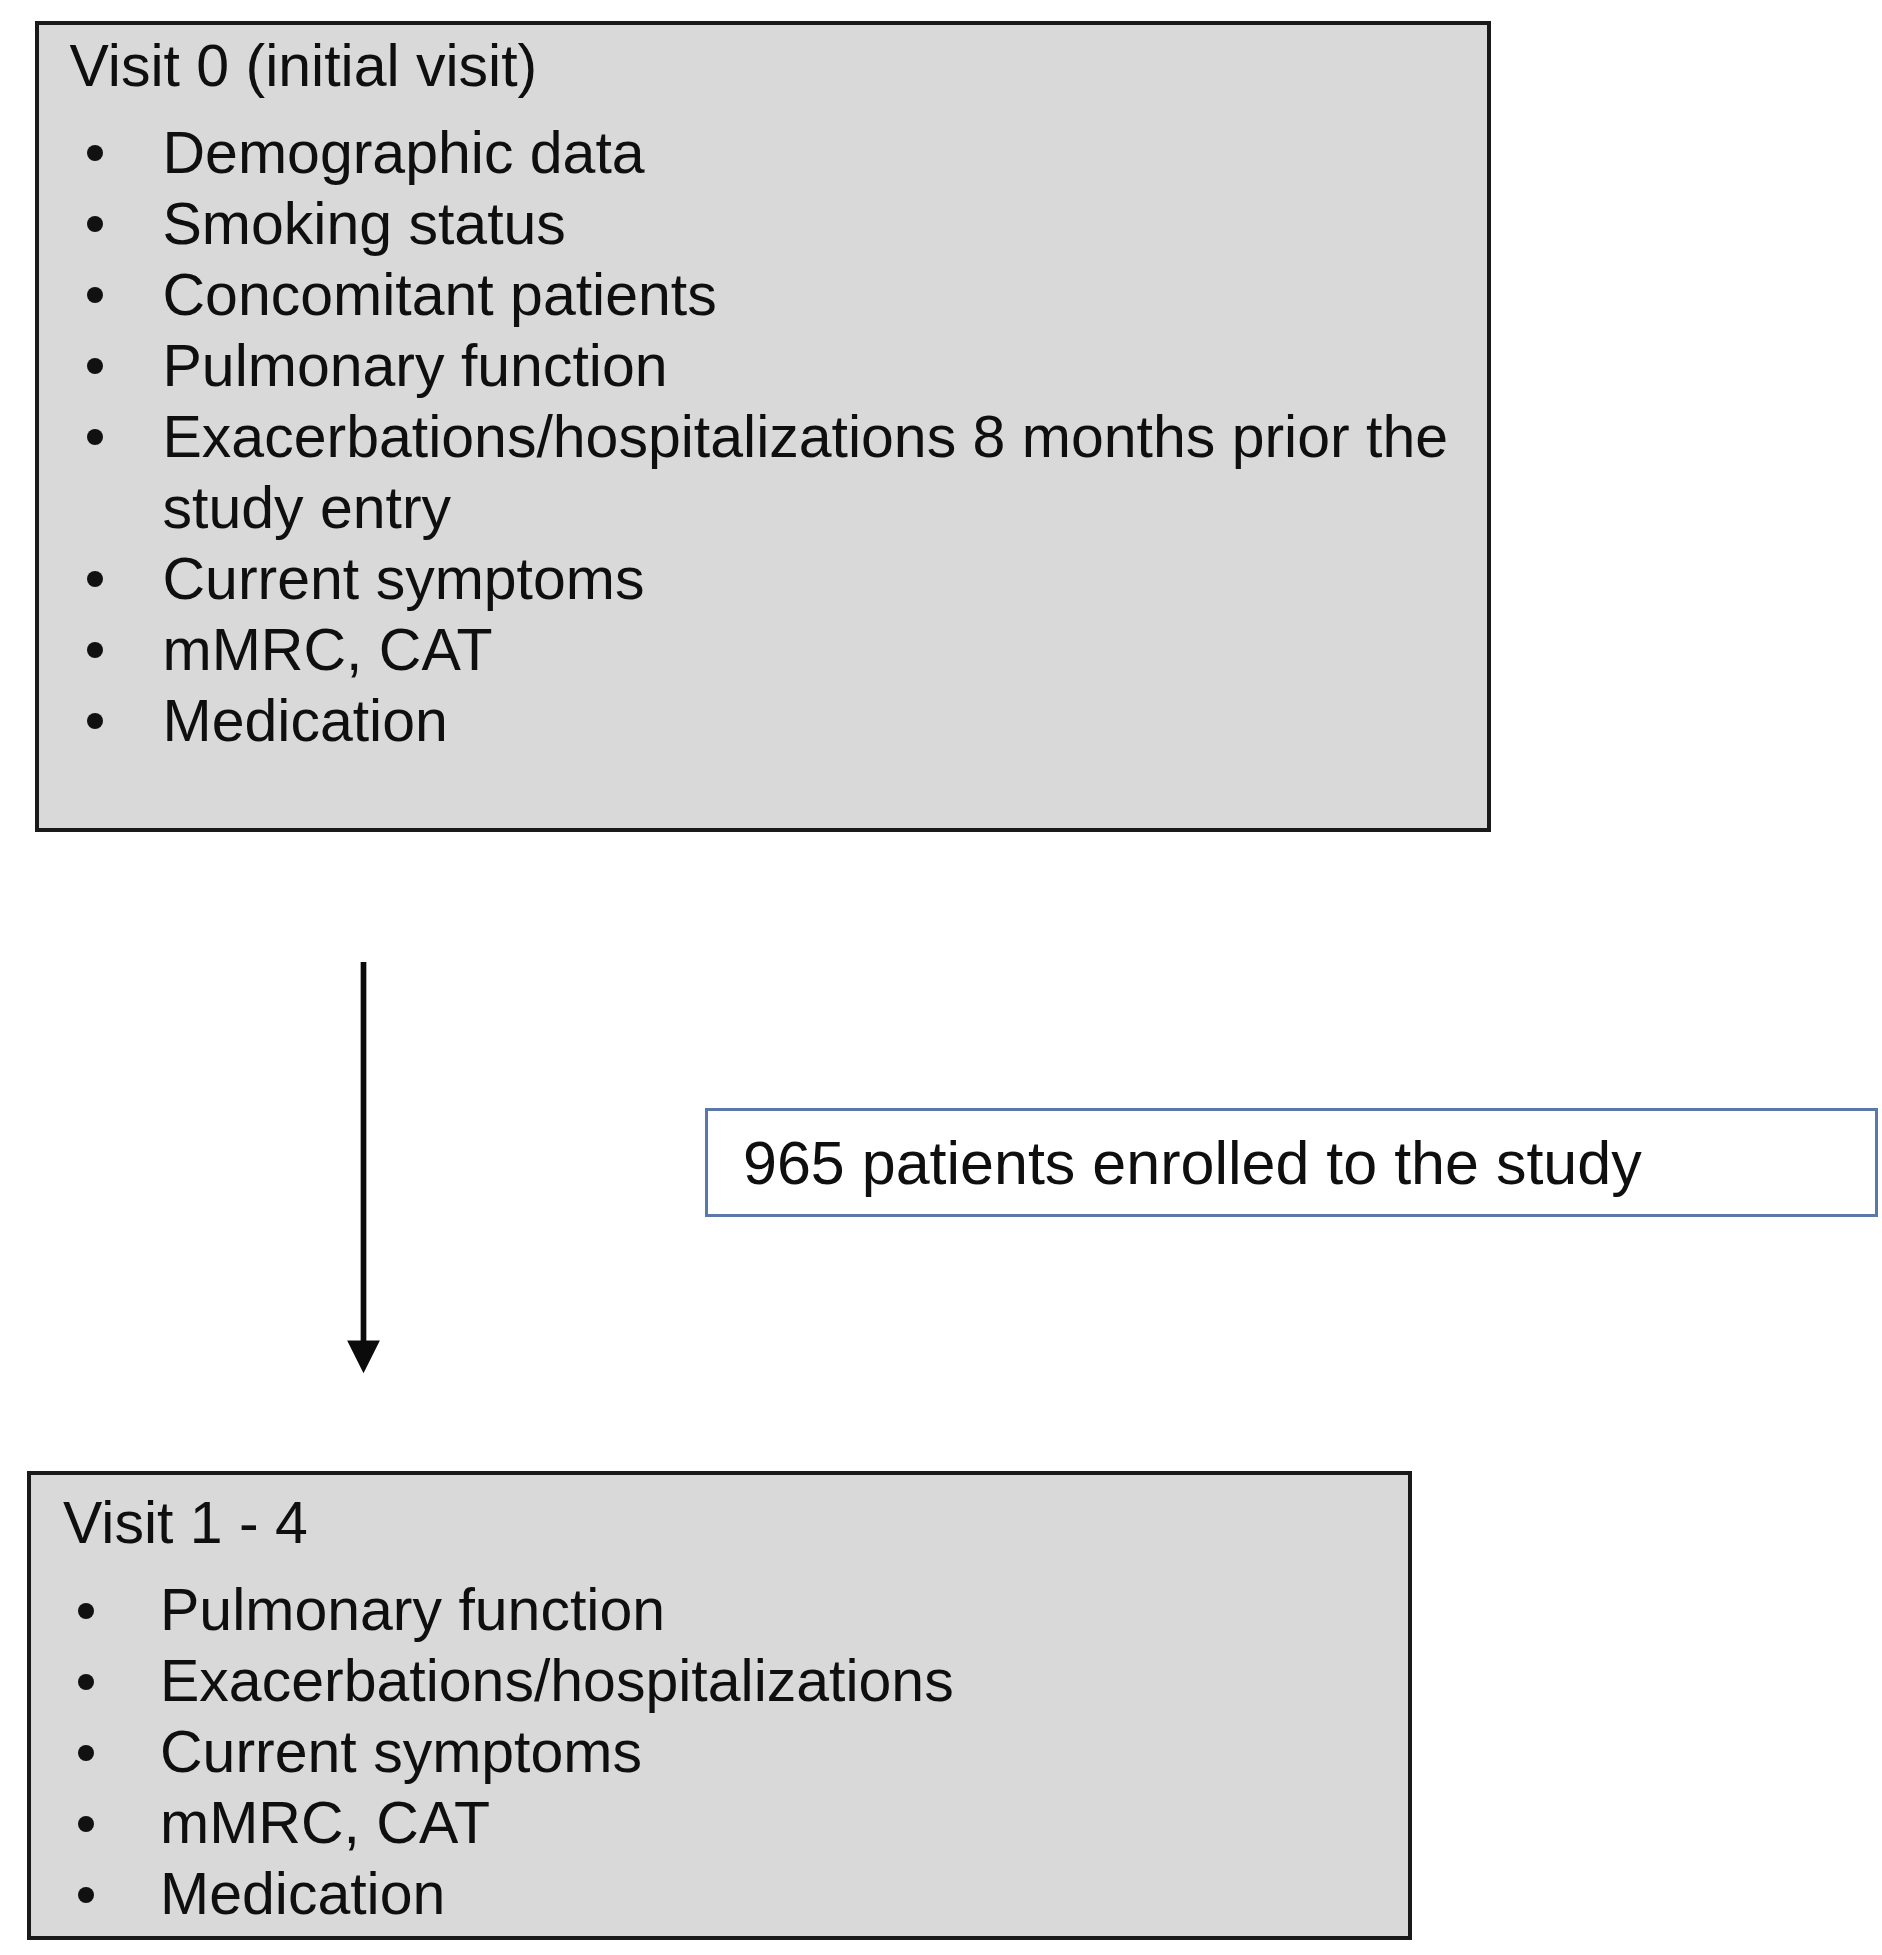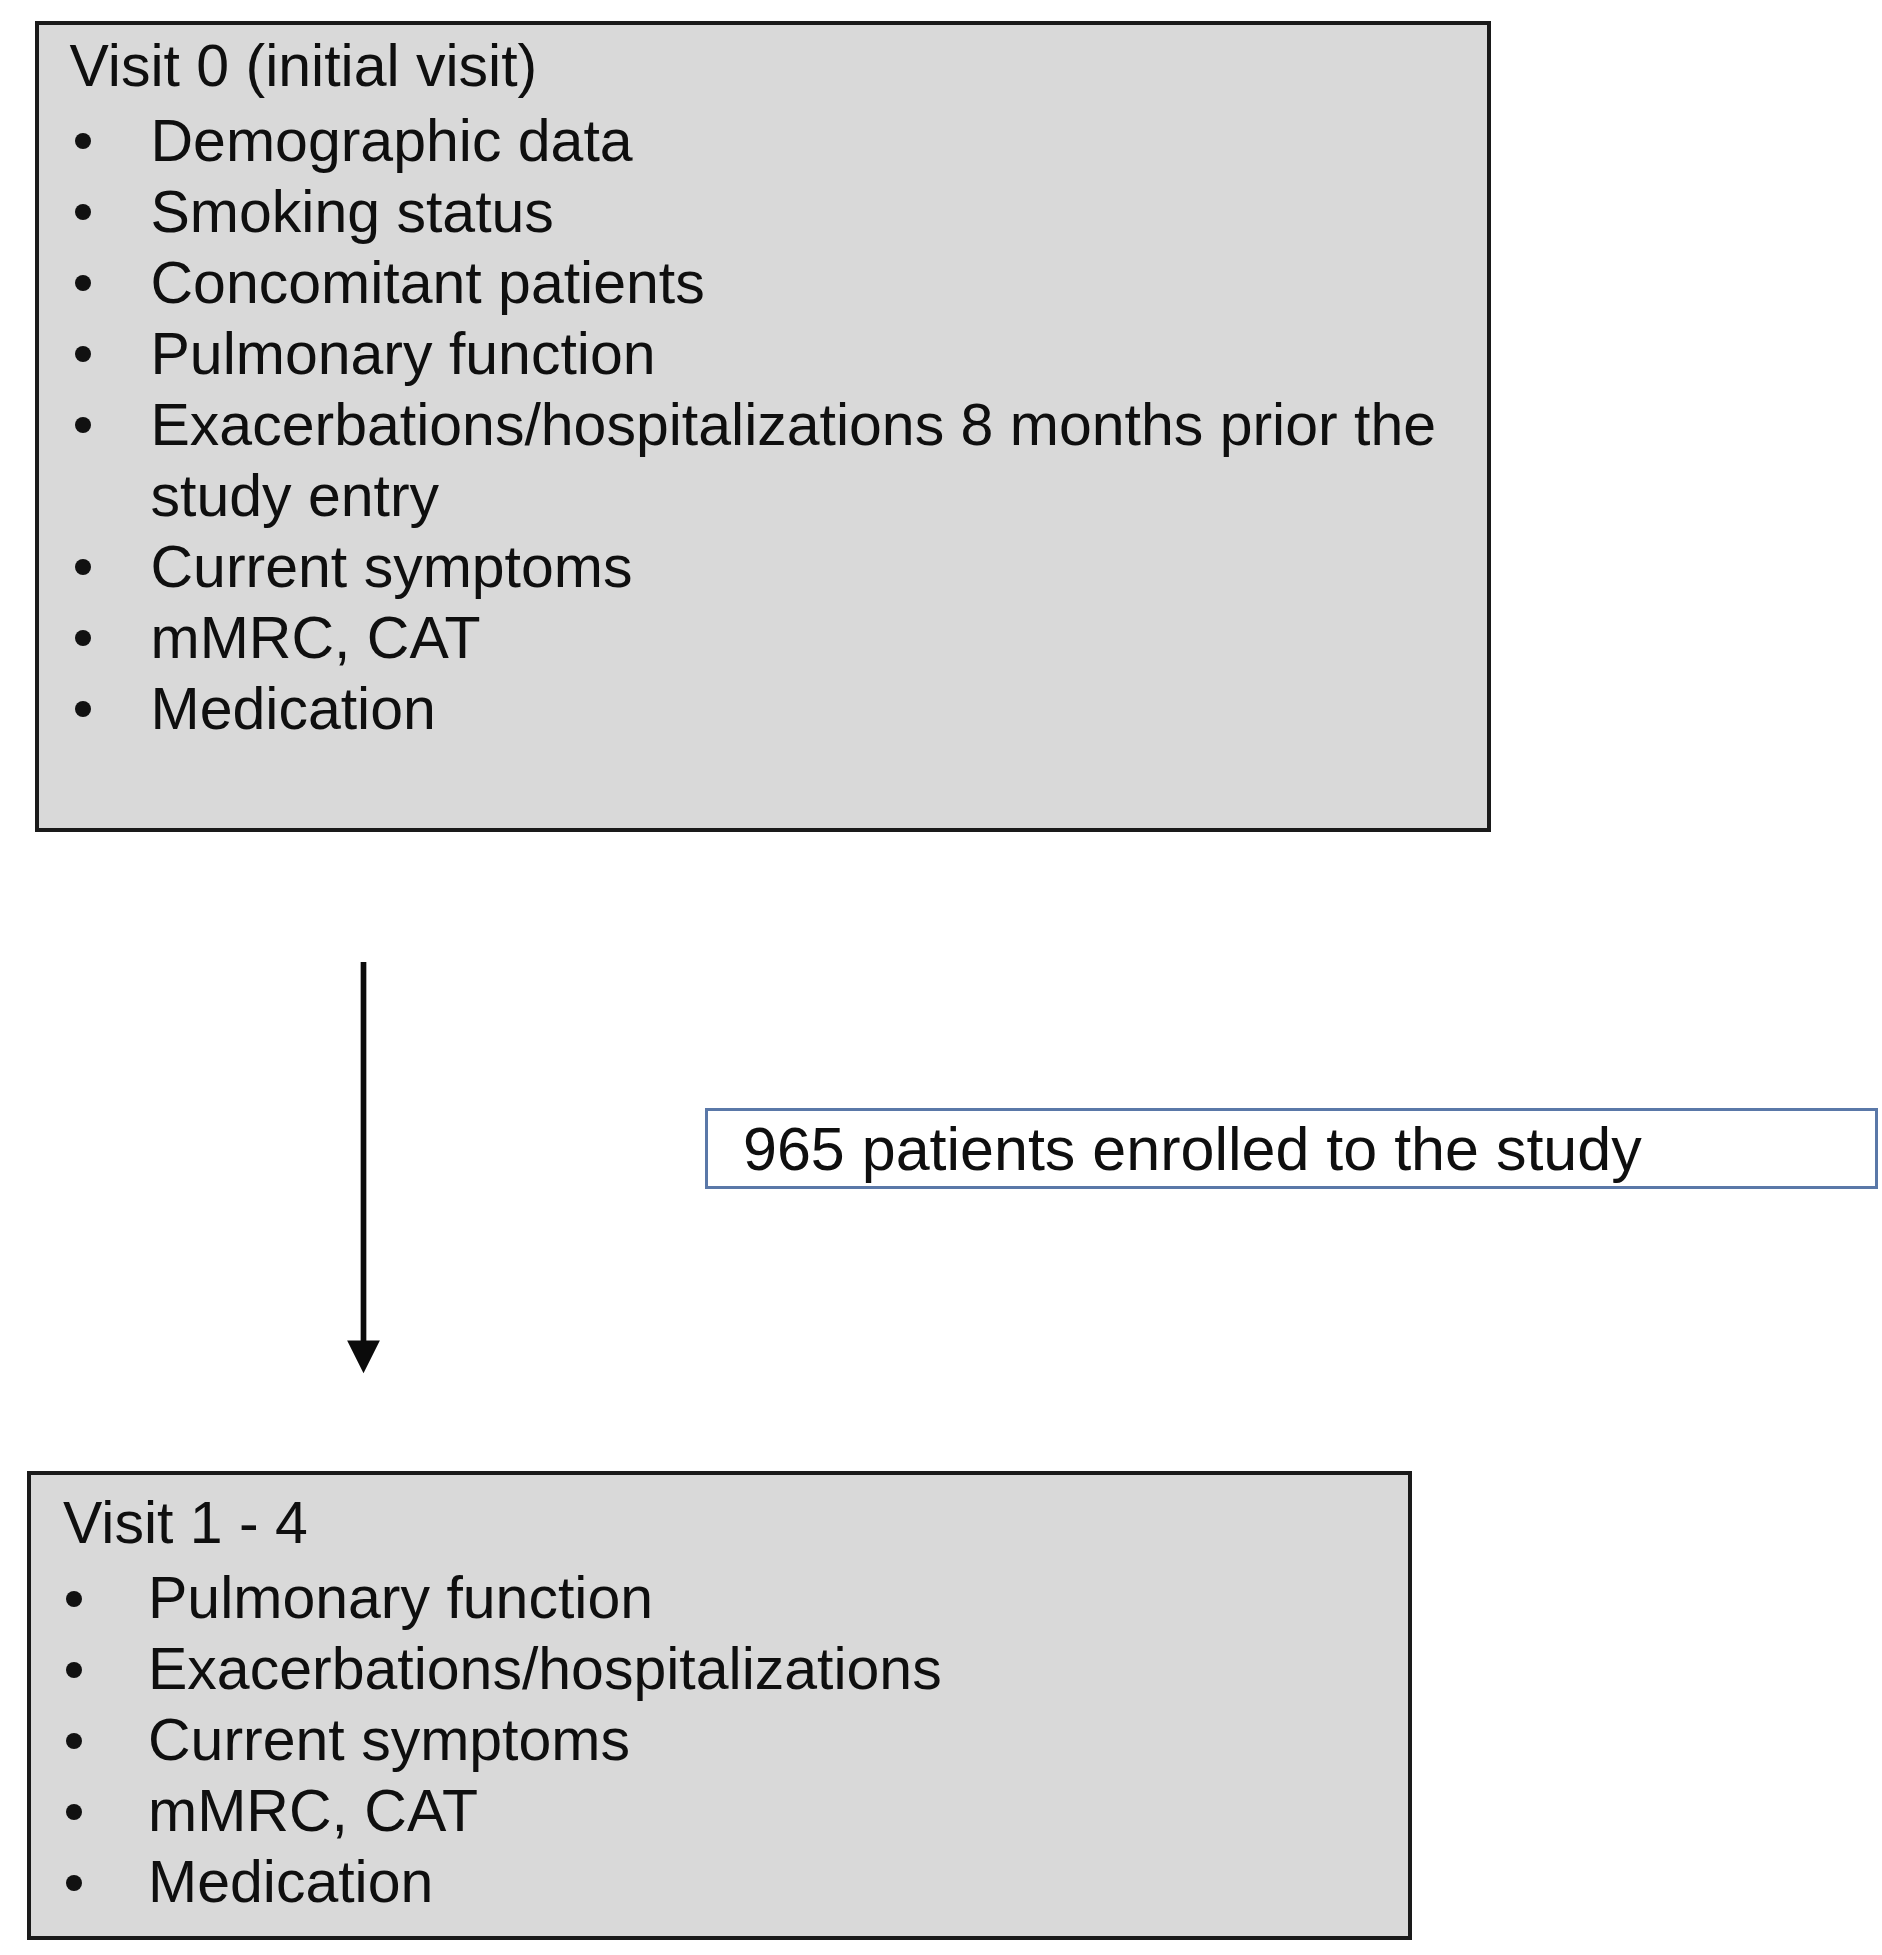--- a/index.html
+++ b/index.html
@@ -23,21 +23,21 @@
 
   .box-title {
     font-weight: normal;
     font-size: 59px;
     line-height: 80px;
     white-space: nowrap;
   }
 
   ul.bullets {
     list-style: none;
-    margin: 0; padding: 0;
+    margin: 12px; padding: 0;
     font-size: 59px;
   }
   ul.bullets li { position: relative; }
   #visit0-box  ul.bullets li { line-height: 71px; padding-left: 81px; }
   #visit14-box ul.bullets li { line-height: 71px; padding-left: 85px; }
 
   ul.bullets li::before {
     content: "";
     position: absolute;
     width: 16px; height: 16px;
@@ -49,21 +49,21 @@
 
   #down-arrow {
     position: absolute;
     left: 337px; top: 951px;
     width: 53px; height: 432px;
   }
 
   #enroll-box {
     position: absolute;
     left: 705px; top: 1108px;
-    width: 1173px; height: 81px;
+    width: 1173px; height: 109px;
     box-sizing: border-box;
     background: #ffffff;
     border: 3.2px solid #5a78a8;
     display: flex;
     align-items: center;
     padding-left: 35px;
     font-size: 61px;
     white-space: nowrap;
   }
 </style>

